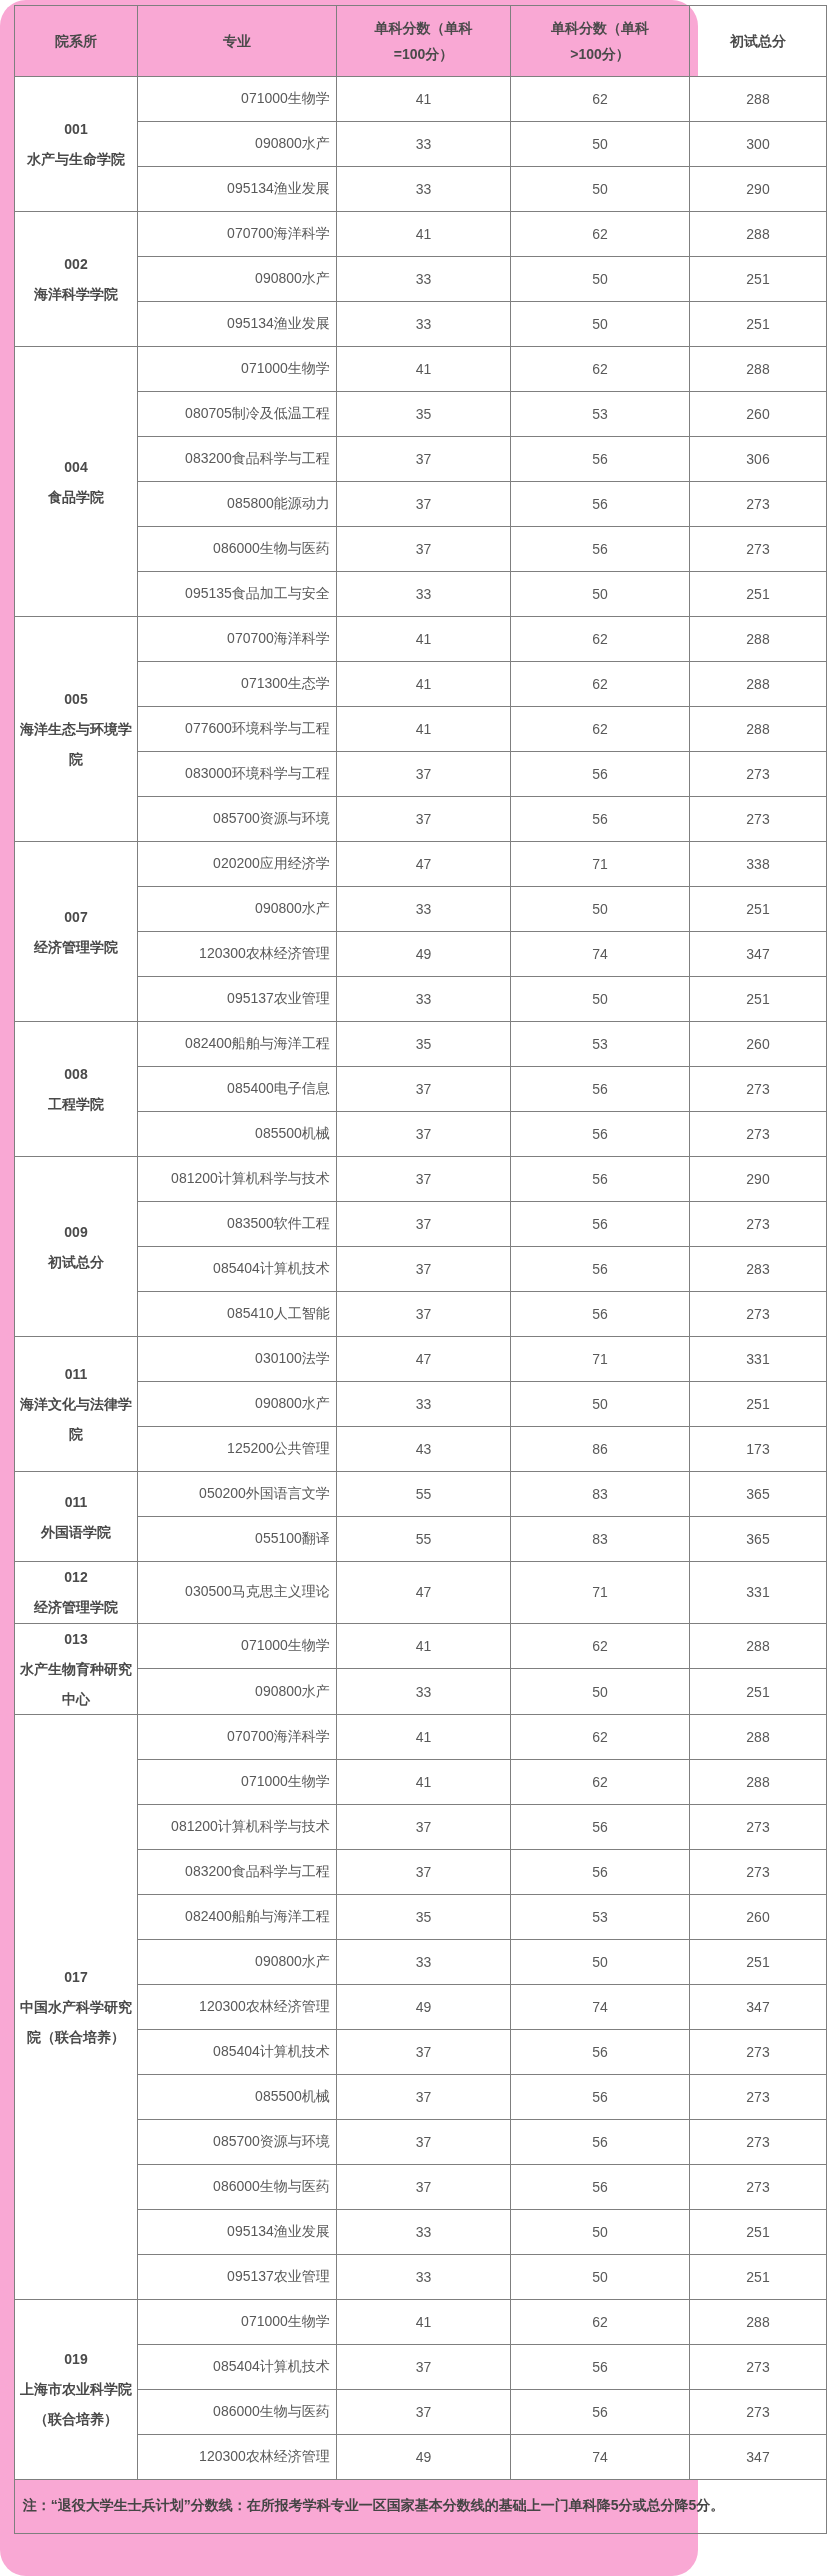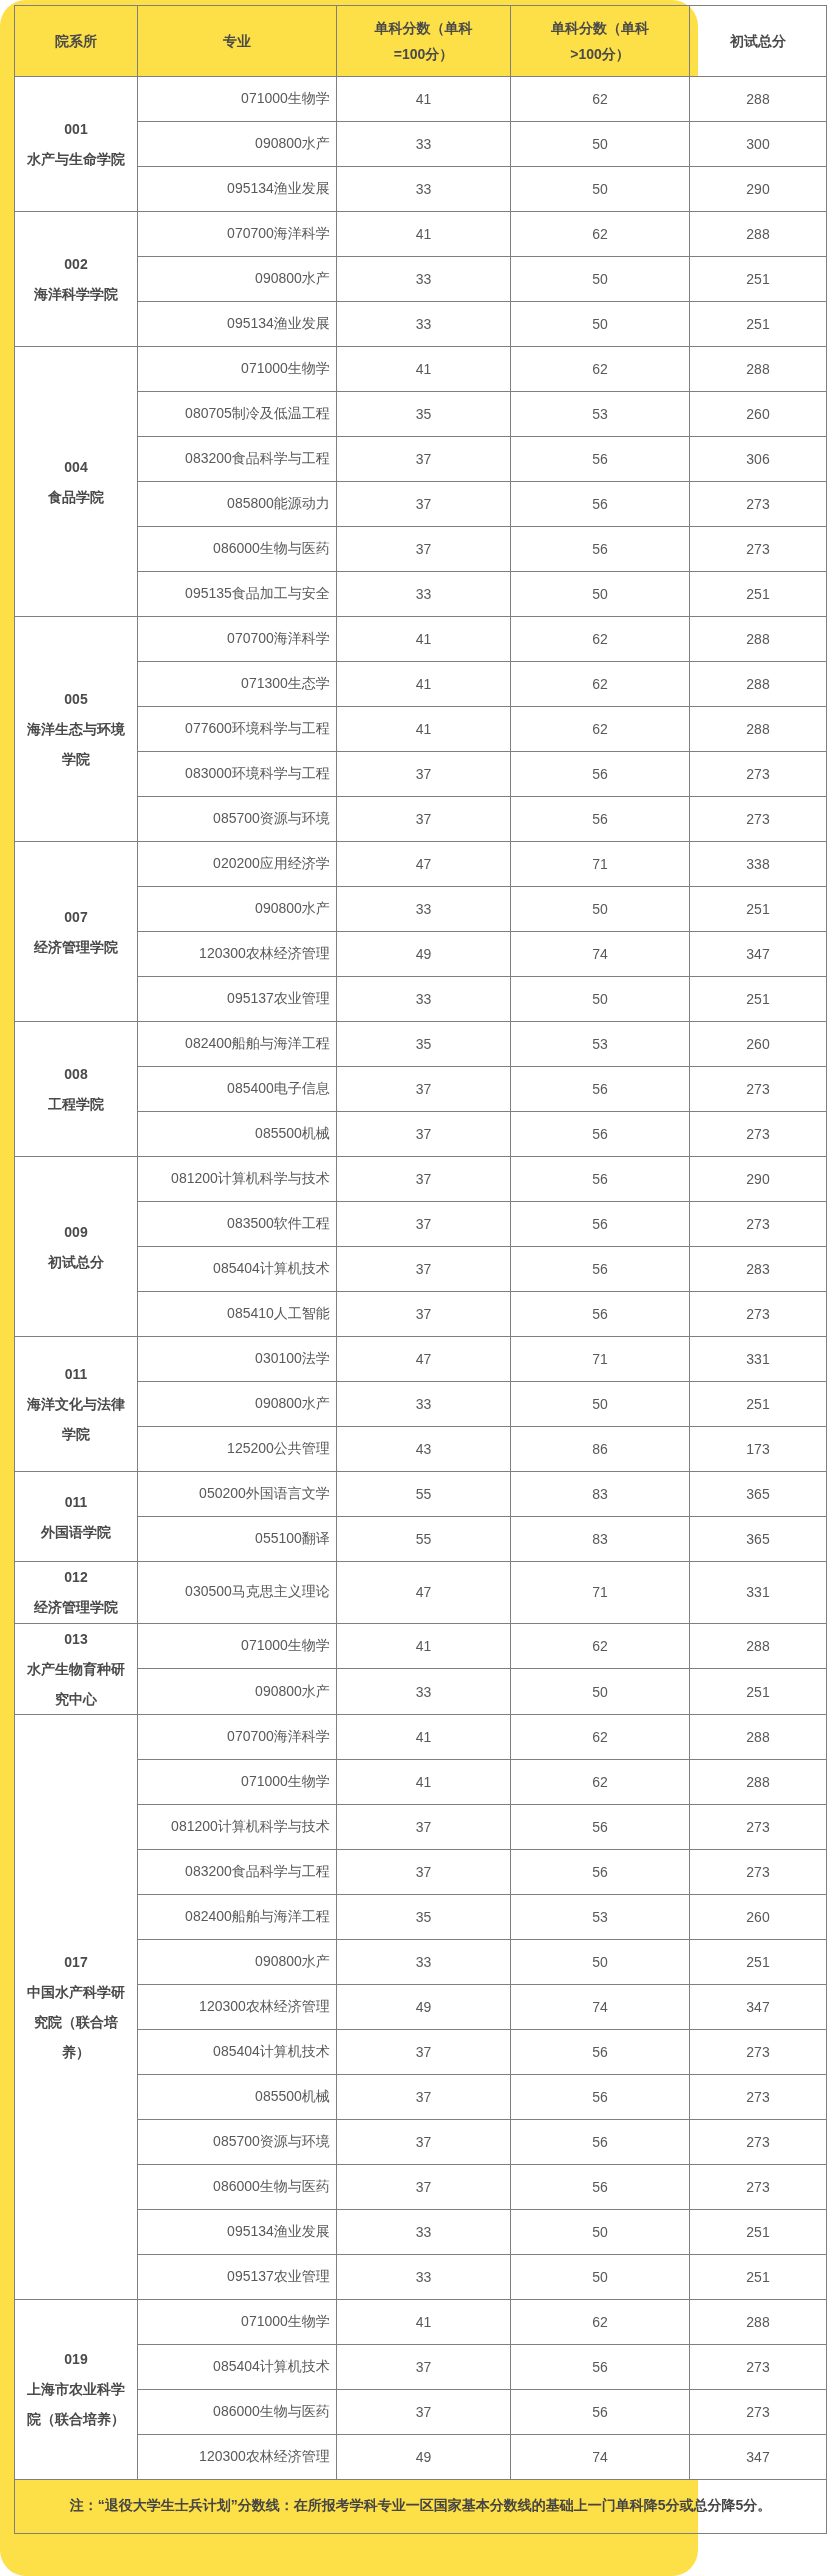--- a/index.html
+++ b/index.html
@@ -6,21 +6,21 @@
     margin: 0;
     padding: 0;
     background: #ffffff;
     font-family: "Liberation Sans", sans-serif;
   }
   .page {
     width: 698px;
     min-height: 2576px;
     box-sizing: border-box;
     padding: 5.4px 12.4px 9.3px 14px;
-    background: #fde047;
+    background: #f9a8d4;
     border-radius: 26px;
   }
   table.score-table {
     border-collapse: collapse;
     table-layout: fixed;
     width: 811px;
     border: 1.6px solid #595959;
   }
   col.c-dept  { width: 123px; }
   col.c-major { width: 199px; }
@@ -55,32 +55,32 @@
     padding: 0 6.2px 0 7.8px;
   }
   td.num {
     text-align: center;
   }
   td.dept {
     text-align: center;
     font-weight: bold;
     color: #4a4a4a;
     line-height: 2.15;
-    padding: 0 10px;
+    padding: 0 3px;
   }
   tr.section-start td {
     border-top: 1.6px solid #595959;
   }
   tfoot td.note {
     border-top: 1.6px solid #595959;
     height: 54px;
     font-size: 14px;
     font-weight: bold;
     color: #454545;
-    text-align: center;
+    text-align: left;
     vertical-align: middle;
     padding: 0 7.8px 0 7.8px;
   }
 </style>
 </head>
 <body>
 
 <div class="page">
   <table class="score-table">
     <colgroup>

